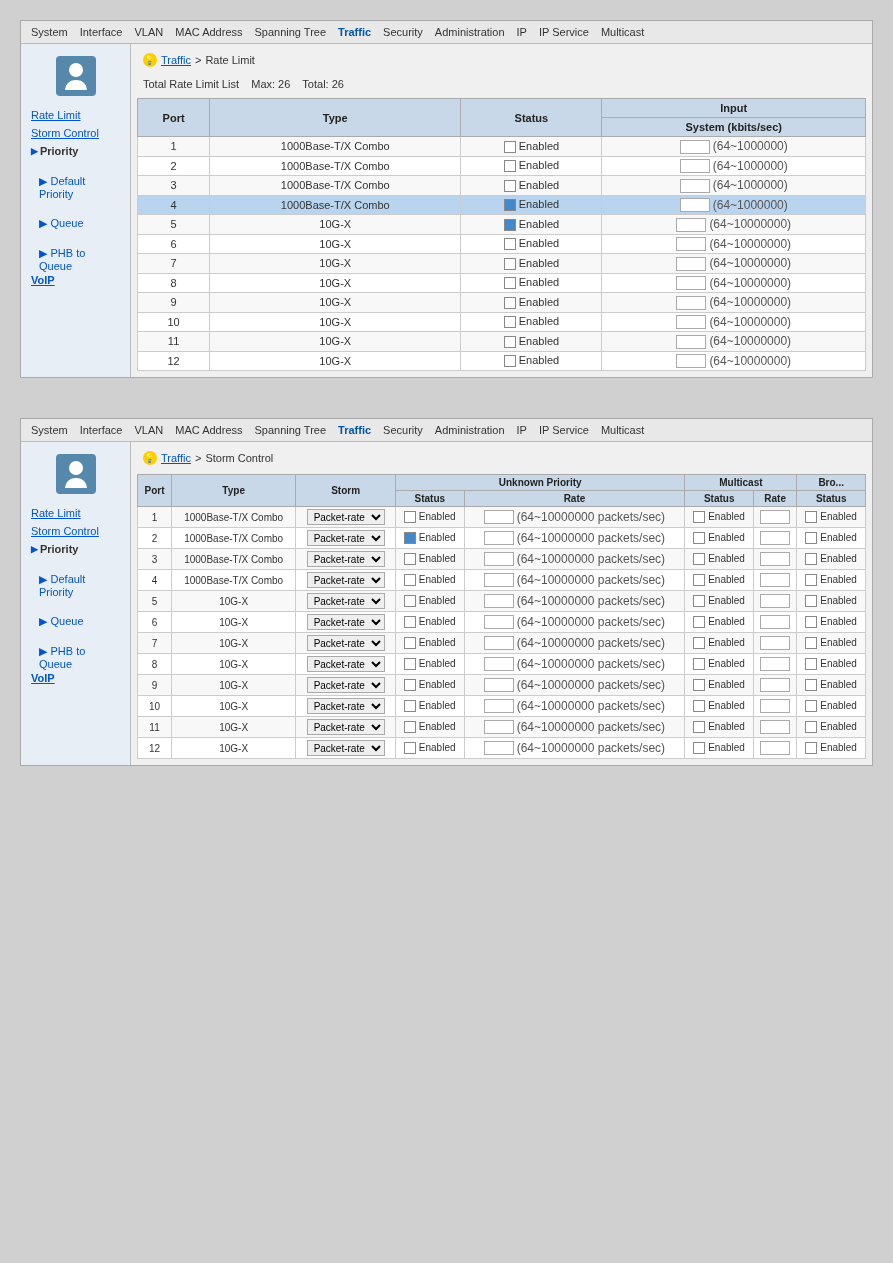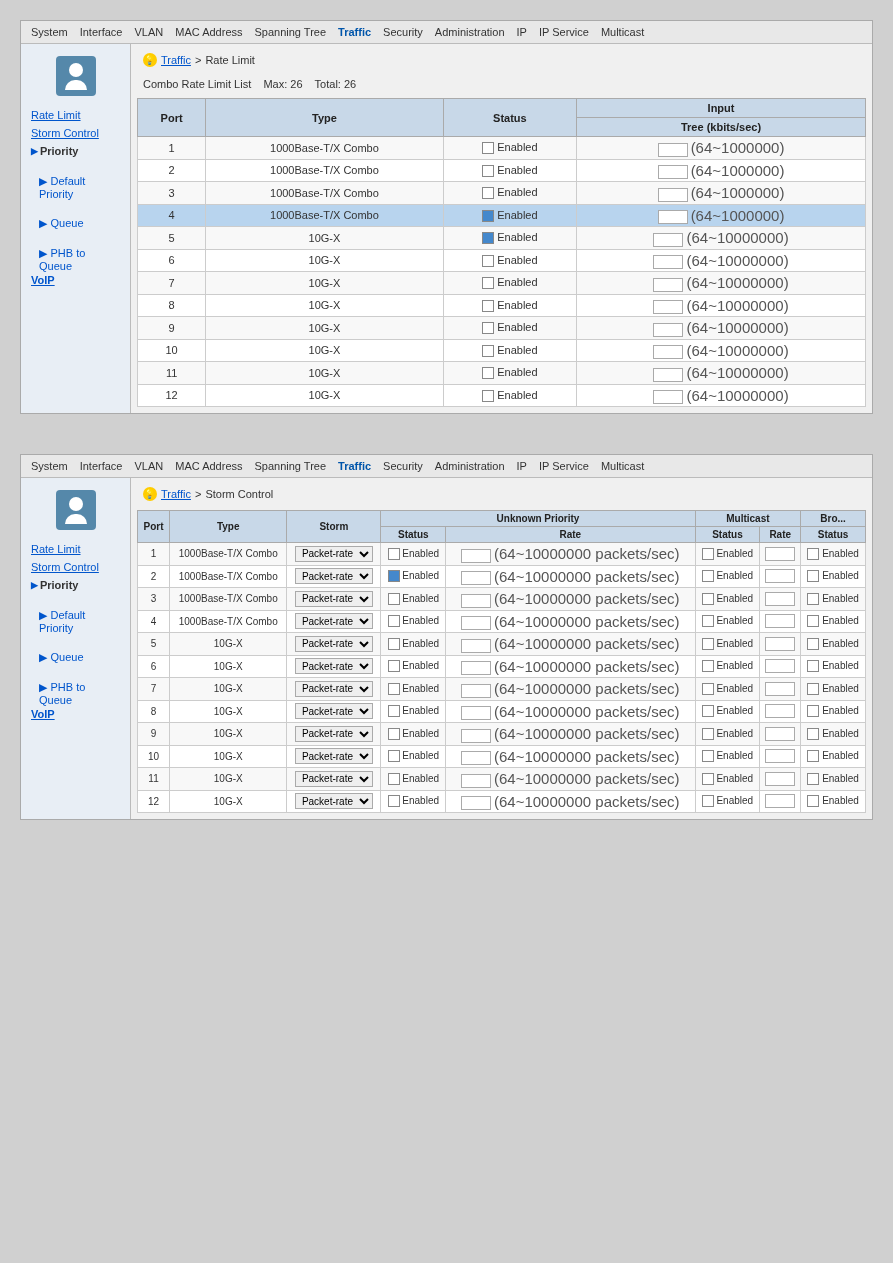--- a/index.html
+++ b/index.html
@@ -229,21 +229,21 @@
     }
 
     select.mode-select {
       font-size: 10px;
       height: 16px;
       padding: 0 2px;
       border: 1px solid #aaa;
     }
 
     .range-label {
-      font-size: 15px;
+      font-size: 12px;
       color: #555;
     }
   </style>
 </head>
 <body>
 
 <div class="panel">
 
   <div class="nav-bar">
     <span class="nav-item">System</span>
@@ -285,35 +285,35 @@
     <div class="main-content">
 
       <div class="breadcrumb">
         <span class="breadcrumb-icon">💡</span>
         <span class="breadcrumb-link">Traffic</span>
         <span>&gt;</span>
         <span>Rate Limit</span>
       </div>
 
       <div class="list-header">
-        <span>Combo Rate Limit List</span>
+        <span>Total Rate Limit List</span>
         &nbsp;&nbsp;
         <span>Max: 26 &nbsp;&nbsp; Total: 26</span>
       </div>
 
       <table class="data-table">
         <thead>
           <tr>
             <th rowspan="2">Port</th>
             <th rowspan="2">Type</th>
             <th rowspan="2">Status</th>
             <th colspan="2">Input</th>
           </tr>
           <tr>
-            <th>Tree (kbits/sec)</th>
+            <th>System (kbits/sec)</th>
           </tr>
         </thead>
         <tbody id="rate-limit-tbody">
         <tr>
     <td>1</td>
     <td>1000Base-T/X Combo</td>
     <td>
       <span class="cb"></span>
       <span> Enabled</span>
     </td>

